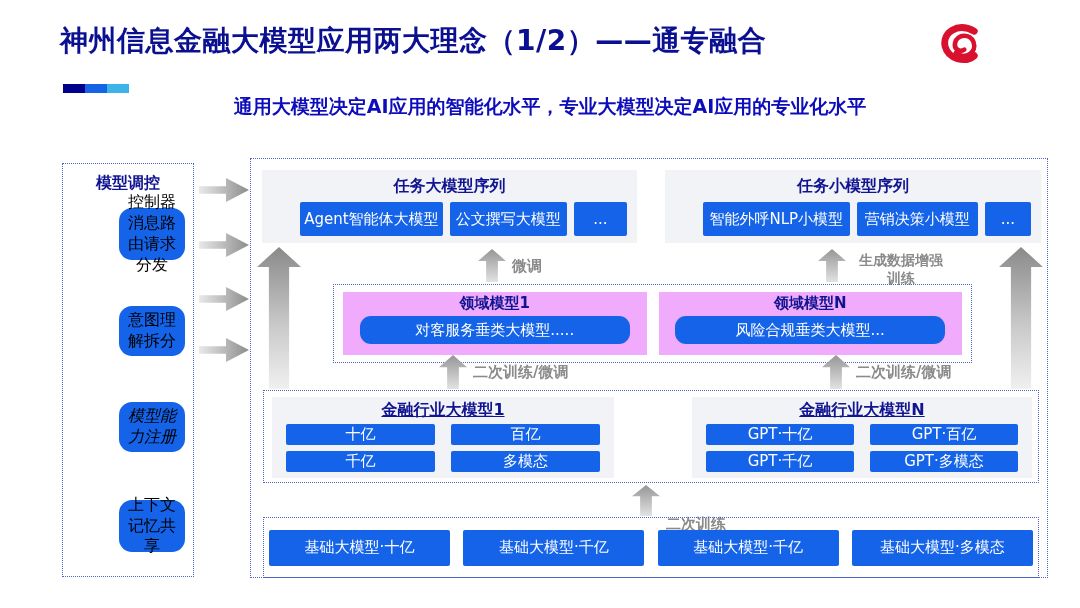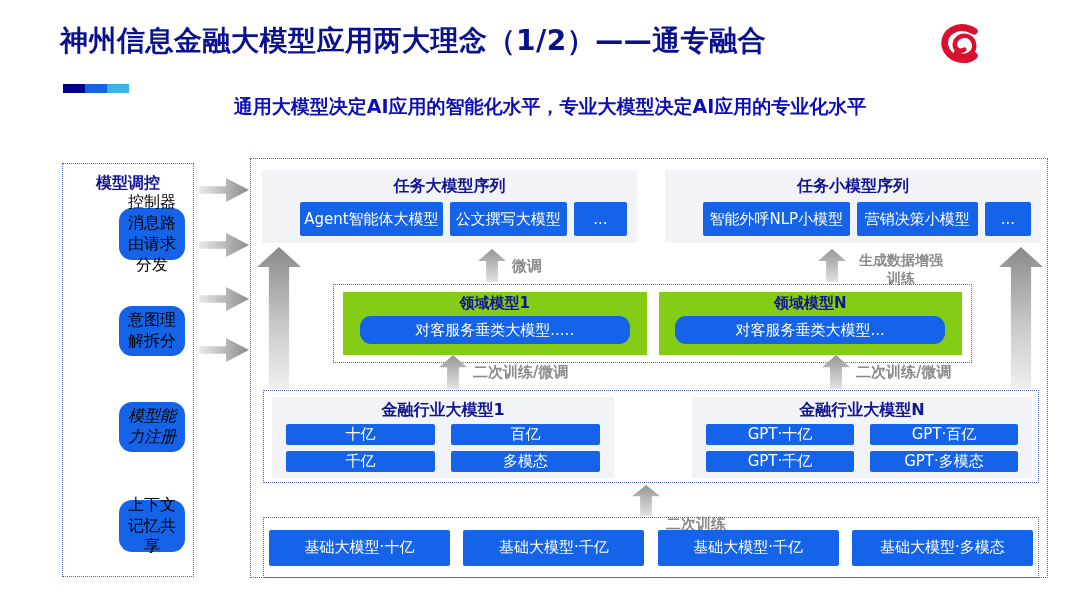--- a/index.html
+++ b/index.html
@@ -53,28 +53,28 @@
   .task-large { left:11px;  top:11px; width:375px; height:73px; }
   .task-small { left:414px; top:11px; width:376px; height:73px; }
   .group-title { text-align:center; margin-top:6px; font-size:16px; font-weight:bold; color:#101490; }
   .btn { background:#1463e8; color:#fff; display:flex; align-items:center; justify-content:center;
     font-size:15px; border-radius:2px; white-space:nowrap; }
   .btn-row { position:absolute; left:10px; right:10px; bottom:7px; height:34px; display:flex; gap:7px;padding-left:28px; }
   .f-a{flex:1.66;} .f-b{flex:1.36;} .f-c{flex:0.62;}
   .f-d{flex:1.75;} .f-e{flex:1.45;} .f-f{flex:0.55;}
   .domain-box { position:absolute; left:82px; top:125px; width:639px; height:79px; border:1px dotted #4f63c9;
     display:flex; gap:12px; padding:7px 9px; }
-  .domain-panel { flex:1; background:#84cc16; display:flex; flex-direction:column; align-items:center; }
+  .domain-panel { flex:1; background:#f0abfc; display:flex; flex-direction:column; align-items:center; }
   .domain-title { font-size:15px; font-weight:bold; color:#101490; margin-top:2px; }
   .domain-btn { margin-top:3px; width:89%; height:28px;border-radius:11px; }
   .industry-box { position:absolute; left:12px; top:231px; width:776px; height:93px; border:1px dotted #4f63c9; }
   .ind-panel { position:absolute; top:6px; height:81px; background:#f2f3f6; }
   .ind-left  { left:8px;   width:342px; }
   .ind-right { left:428px; width:340px; }
-  .ind-title { text-align:center; font-size:16px; font-weight:bold; color:#101490; margin-top:3px; }
+  .ind-title { text-align:center; font-size:16px; font-weight:bold; color:#101490; margin-top:3px;text-decoration:underline; }
   .ind-grid { position:absolute; left:14px; right:14px; top:27px; bottom:6px;
     display:grid; grid-template-columns:1fr 1fr; gap:6px 16px; }
   .base-box { position:absolute; left:12px; top:358px; width:776px; height:61px; border:1px dotted #4f63c9;
     display:flex; align-items:center; justify-content:space-between; padding:0 5px; }
   .base-btn { width:181px; height:36px; }
 </style>
 </head>
 <body>
 
 <div class="page">
@@ -141,21 +141,21 @@
       <div>训练</div>
     </div>
 
     <div class="domain-box">
       <div class="domain-panel">
         <div class="domain-title">领域模型1</div>
         <div class="btn domain-btn">对客服务垂类大模型.....</div>
       </div>
       <div class="domain-panel">
         <div class="domain-title">领域模型N</div>
-        <div class="btn domain-btn">对客服务垂类大模型...</div>
+        <div class="btn domain-btn">风险合规垂类大模型...</div>
       </div>
     </div>
 
     <div class="arrow-up au-stl"></div>
     <div class="alabel lb-stl">二次训练/微调</div>
     <div class="arrow-up au-str"></div>
     <div class="alabel lb-str">二次训练/微调</div>
 
     <div class="industry-box">
       <div class="ind-panel ind-left">

